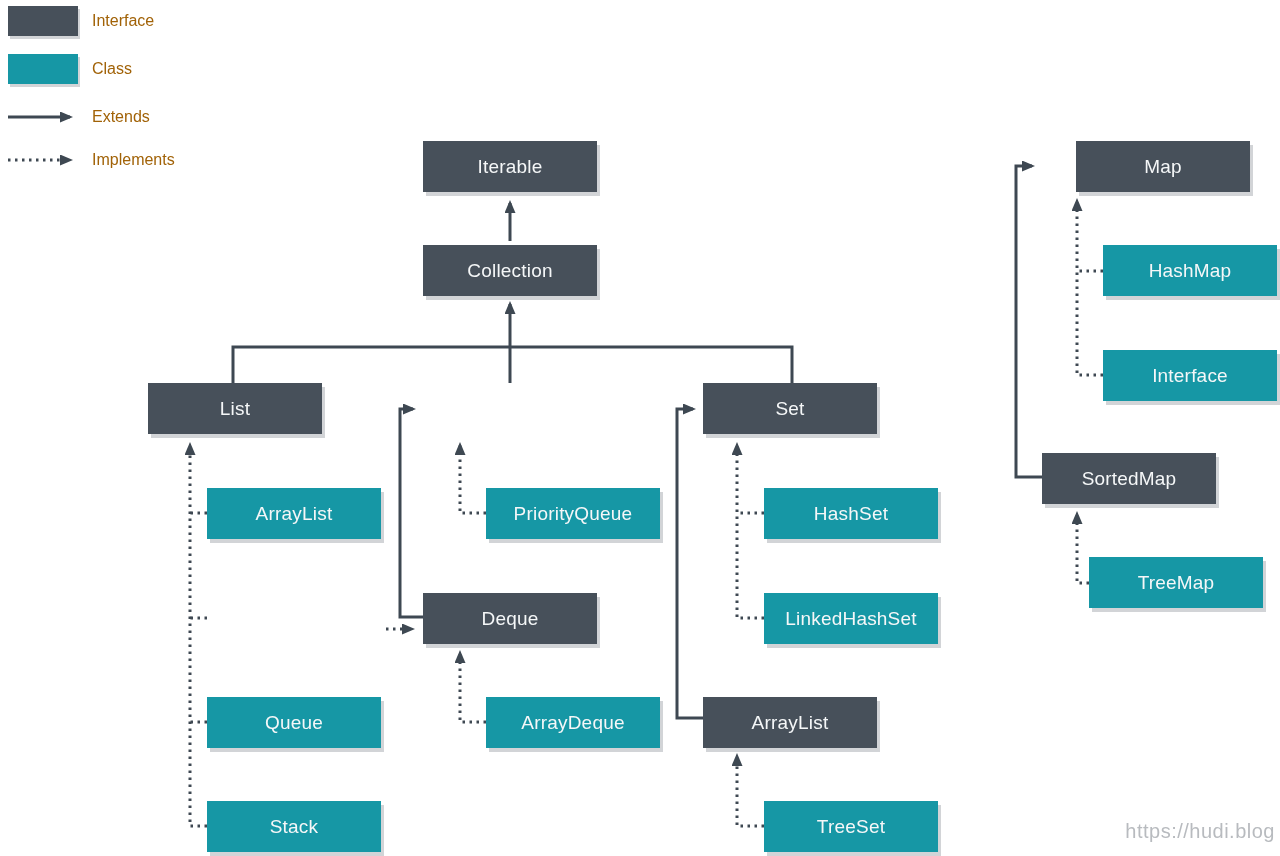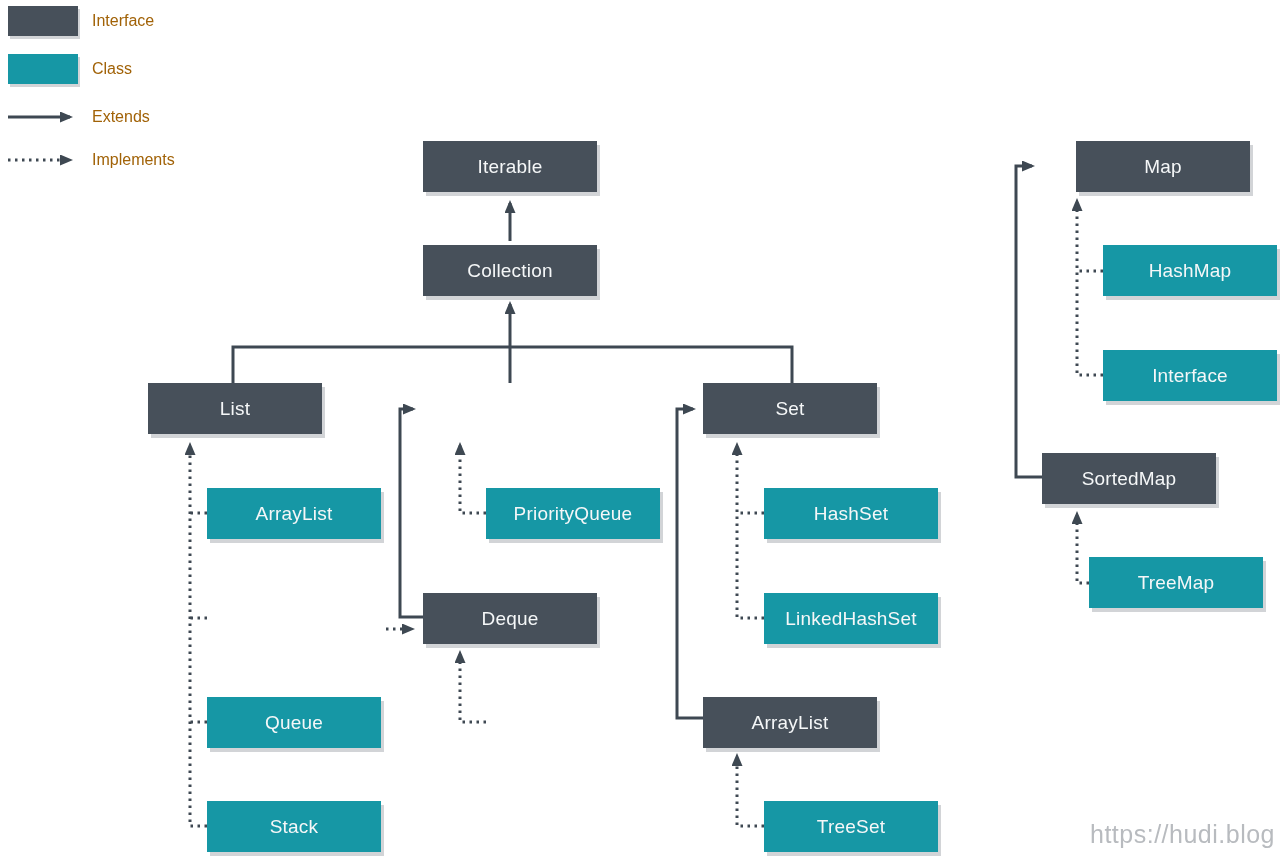--- a/index.html
+++ b/index.html
@@ -26,21 +26,21 @@
   .swatch{
     position:absolute;z-index:2;width:70px;height:30px;
     box-shadow:2px 3px 0 rgba(165,170,175,.5);
   }
   .legend-label{
     position:absolute;z-index:2;left:92px;transform:translateY(-50%);
     color:#a16207;font-size:16px;white-space:nowrap;
   }
   .watermark{
     position:absolute;z-index:2;right:5px;top:820px;
-    color:var(--wm);font-size:25px;letter-spacing:.5px;
+    color:var(--wm);font-size:20px;letter-spacing:.5px;
   }
 </style>
 </head>
 <body>
 
 <div id="canvas">
 
   <svg class="wires" width="1280" height="856" viewBox="0 0 1280 856">
     <defs>
       <marker id="arr" markerWidth="14" markerHeight="12" refX="10" refY="5.5" orient="auto" markerUnits="userSpaceOnUse">
@@ -91,20 +91,21 @@
   <div class="node iface" style="left:703px;top:383px">Set</div>
   <div class="node iface" style="left:423px;top:593px">Deque</div>
   <div class="node iface" style="left:703px;top:697px">ArrayList</div>
   <div class="node iface" style="left:1076px;top:141px">Map</div>
   <div class="node iface" style="left:1042px;top:453px">SortedMap</div>
 
   <div class="node cls" style="left:207px;top:488px">ArrayList</div>
   <div class="node cls" style="left:207px;top:697px">Queue</div>
   <div class="node cls" style="left:207px;top:801px">Stack</div>
   <div class="node cls" style="left:486px;top:488px">PriorityQueue</div>
+  <div class="node cls" style="left:486px;top:697px">ArrayDeque</div>
   <div class="node cls" style="left:764px;top:488px">HashSet</div>
   <div class="node cls" style="left:764px;top:593px">LinkedHashSet</div>
   <div class="node cls" style="left:764px;top:801px">TreeSet</div>
   <div class="node cls" style="left:1103px;top:245px">HashMap</div>
   <div class="node cls" style="left:1103px;top:350px">Interface</div>
   <div class="node cls" style="left:1089px;top:557px">TreeMap</div>
 
   <div class="watermark">https://hudi.blog</div>
 </div>
 

